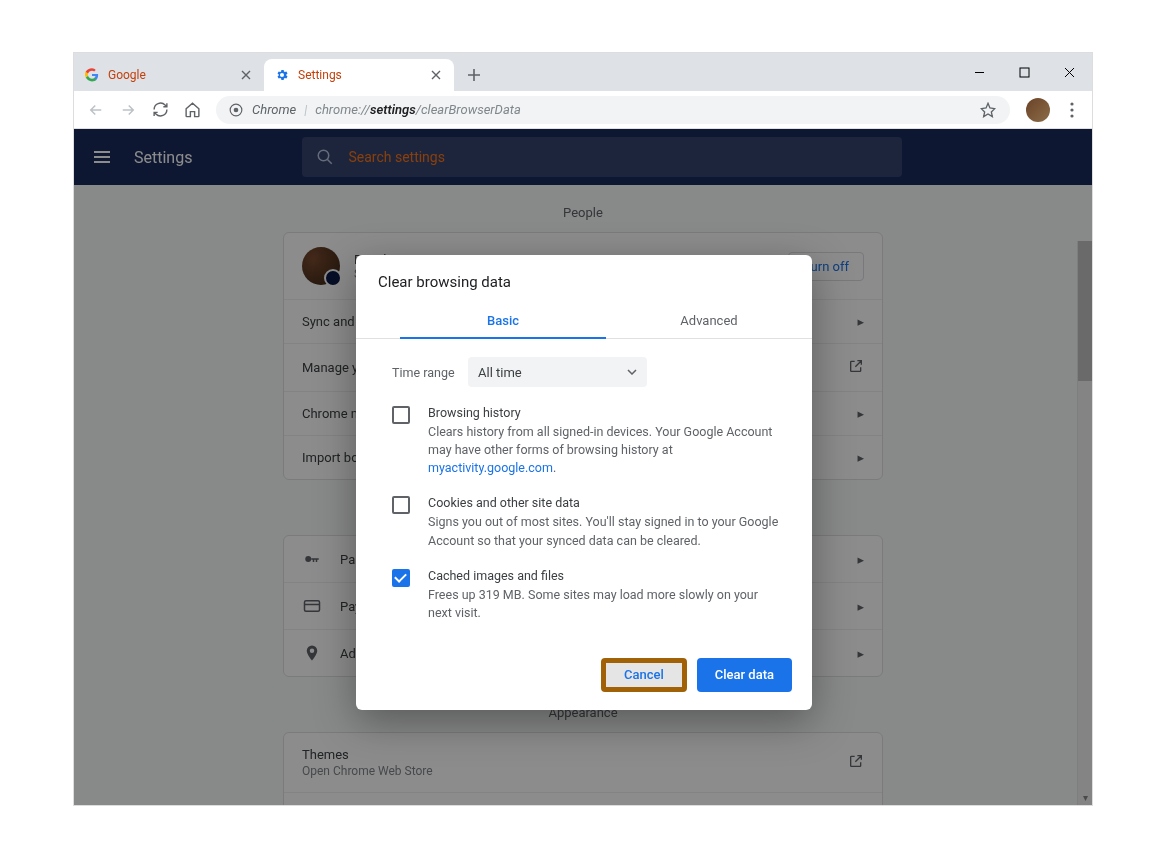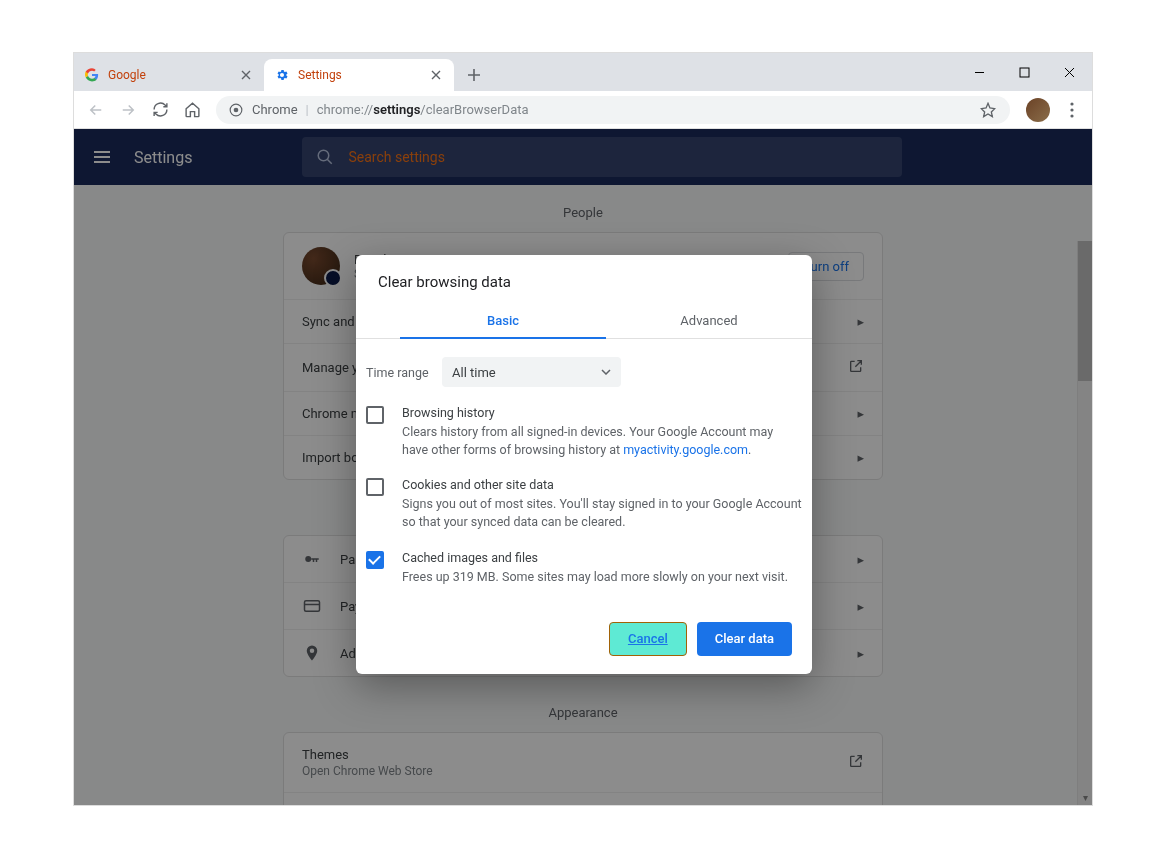--- a/index.html
+++ b/index.html
@@ -13,21 +13,21 @@
   .tab.inactive { background: transparent; }
   .tab.active { background: #fff; }
   .tab .tab-icon { width: 16px; height: 16px; margin-right: 8px; display: inline-flex; align-items: center; justify-content: center; }
   .tab .tab-title { flex: 1; white-space: nowrap; overflow: hidden; text-overflow: ellipsis; }
   .tab .tab-close { width: 16px; height: 16px; display: inline-flex; align-items: center; justify-content: center; color: #5f6368; font-size: 14px; }
   .new-tab { width: 28px; height: 28px; display: flex; align-items: center; justify-content: center; color: #5f6368; font-size: 18px; margin-left: 6px; margin-bottom: 2px; }
   .window-controls { position: absolute; right: 0; top: 0; height: 38px; display: flex; align-items: center; }
   .win-btn { width: 45px; height: 30px; display: flex; align-items: center; justify-content: center; color: #000; }
 
   
-  .toolbar { height: 38px; background: #fff; border-bottom: 1px solid #e0e0e0; display: flex; align-items: center; padding: 0 8px; gap: 4px; }
+  .toolbar { height: 38px; background: #fff; border-bottom: 1px solid #e0e0e0; display: flex; align-items: center; padding: 0 8px; gap: 4px; font-style: italic; }
   .nav-btn { width: 28px; height: 28px; display: flex; align-items: center; justify-content: center; color: #5f6368; border-radius: 50%; }
   .nav-btn.disabled { color: #bdc1c6; }
   .omnibox { flex: 1; height: 28px; background: #f1f3f4; border-radius: 14px; display: flex; align-items: center; padding: 0 12px; font-size: 13px; color: #5f6368; margin: 0 6px; }
   .omnibox .chrome-icon { width: 16px; height: 16px; margin-right: 8px; display:inline-flex; align-items:center; justify-content:center;}
   .omnibox .sep { margin: 0 8px; color: #bdc1c6; }
   .omnibox .url-bold { color: #202124; font-weight: 600; }
   .omnibox .url-rest { color: #80868b; }
   .star-btn { width: 20px; height: 20px; color: #5f6368; display:flex; align-items:center; justify-content:center; margin-left:auto;}
   .avatar { width: 24px; height: 24px; border-radius: 50%; background: linear-gradient(135deg,#6b4226,#8a6d4a); margin: 0 6px; }
   .menu-dots { width: 24px; height: 24px; display:flex; align-items:center; justify-content:center; color:#5f6368;}
@@ -64,35 +64,35 @@
   .scroll-arrow { position:absolute; width:15px; height:15px; display:flex; align-items:center; justify-content:center; color:#888; font-size:10px;}
   .scroll-arrow.bottom { bottom:0; }
 
   
   .modal { position: absolute; left: 282px; top: 126px; width: 456px; background: #fff; border-radius: 6px; box-shadow: 0 12px 40px rgba(0,0,0,0.35); z-index: 10; }
   .modal-title { padding: 18px 22px 10px; font-size: 15px; color: #202124; }
   .modal-tabs { display: flex; border-bottom: 1px solid #e0e0e0; padding-left: 44px; }
   .modal-tab { flex: 1; text-align: center; padding: 12px 0 10px; font-size: 13px; color: #5f6368; position: relative; }
   .modal-tab.active { color: #1a73e8; font-weight: 500; }
   .modal-tab.active::after { content:''; position:absolute; left:0; right:0; bottom:-1px; height:2px; background:#1a73e8; }
-  .modal-body { padding: 18px 10px 6px; }
+  .modal-body { padding: 18px 28px 6px; margin-left: 8px; }
   .time-row { display: flex; align-items: center; margin-bottom: 18px; }
   .time-label { font-size: 12.5px; color: #5f6368; width: 76px; }
   .time-select { background: #f1f3f4; border: none; border-radius: 4px; height: 30px; width: 179px; padding: 0 10px; font-size: 13px; color: #3c4043; display:flex; align-items:center; justify-content:space-between;}
   .opt-row { display: flex; margin-bottom: 18px; }
   .chk { width: 18px; height: 18px; border: 2px solid #5f6368; border-radius: 2px; margin-right: 18px; margin-top: 1px; flex-shrink:0; position:relative;}
   .chk.checked { background: #1a73e8; border-color: #1a73e8; }
   .chk.checked::after { content:''; position:absolute; left:3px; top:0px; width:5px; height:9px; border:solid #fff; border-width:0 2px 2px 0; transform:rotate(45deg); }
   .opt-text { font-size: 12.5px; color: #3c4043; flex:1;}
   .opt-title { margin-bottom: 3px; }
   .opt-desc { color: #5f6368; line-height: 1.45; }
   .opt-desc .link { color: #1a73e8; }
   .modal-footer { display: flex; justify-content: flex-end; gap: 10px; padding: 12px 20px 18px; }
   .btn { height: 34px; padding: 0 18px; border-radius: 4px; font-size: 13px; font-weight: 500; display:inline-flex; align-items:center; }
-  .btn-cancel { background: #5eead4; border: 1px solid #a16207; color: #1a73e8; text-decoration: underline; }
+  .btn-cancel { background: #e5e5e5; border: 5px solid #a16207; color: #1a73e8; }
   .btn-primary { background: #1a73e8; color: #fff; border: none; }
 </style>
 </head>
 <body>
 
 <div class="outer-frame">
   <div class="browser-window">
 
     <div class="tab-strip">
       <div class="tab inactive">

